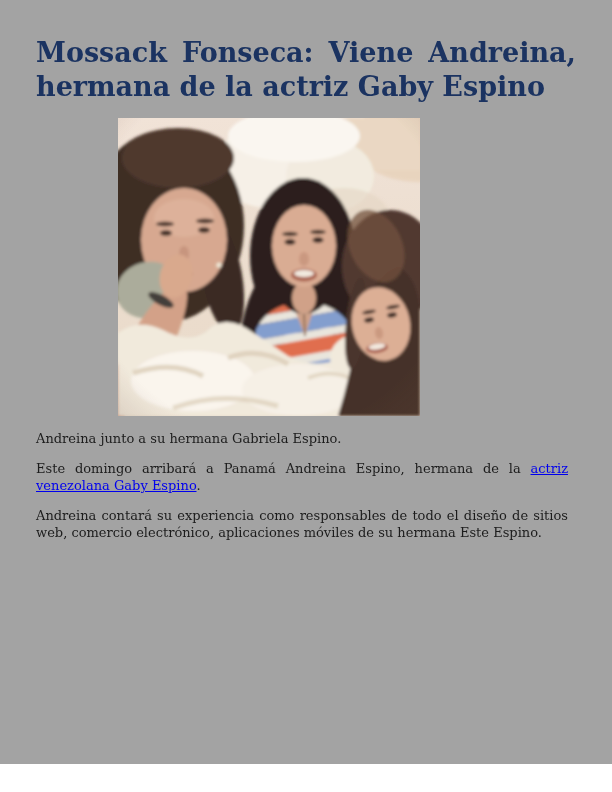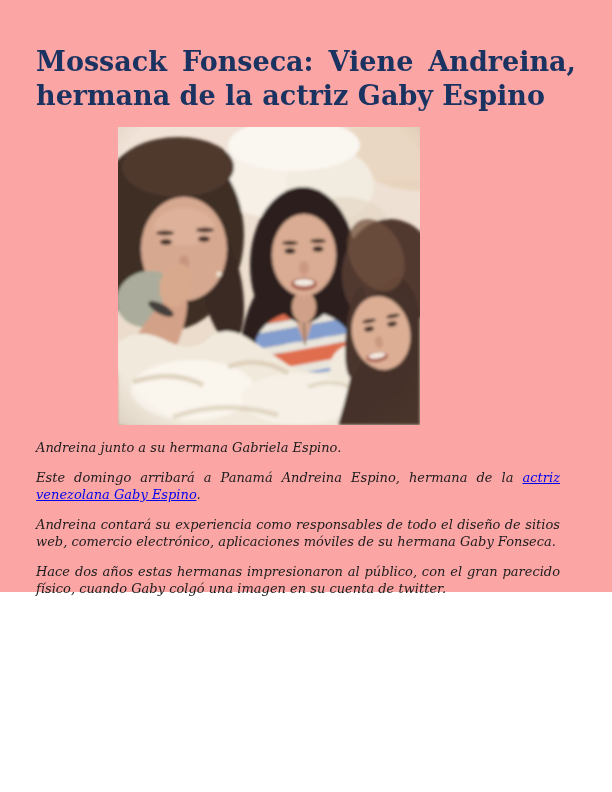--- a/index.html
+++ b/index.html
@@ -9,23 +9,23 @@
   }
   body {
     width: 612px;
     height: 792px;
     overflow: hidden;
     font-family: "DejaVu Serif", serif;
   }
   .page {
     box-sizing: border-box;
     width: 612px;
-    height: 592px;
-    padding: 45px 36px 0 36px;
-    background: #fca5a5;
+    height: 764px;
+    padding: 36px 36px 0 36px;
+    background: #a3a3a3;
   }
   h1.headline {
     margin: 0 0 14px 0;
     font-family: "DejaVu Serif", serif;
     font-weight: bold;
     font-size: 27px;
     line-height: 34px;
     color: #1b3361;
     text-align: justify;
   }
@@ -34,29 +34,28 @@
     padding: 0;
     width: 302px;
     height: 298px;
     overflow: hidden;
   }
   figure.photo svg { display: block; }
   .caption {
     margin: 14px 0 0 0;
   }
   .bodytext p {
-    margin: 13px 16px 0 0;
+    margin: 13px 8px 0 0;
   }
   .caption, .bodytext p {
     font-family: "DejaVu Serif", serif;
     font-size: 13px;
     line-height: 17px;
     color: #1c1c1c;
     text-align: justify;
-    font-style: italic;
   }
   a.article-link {
     color: #0000ee;
     text-decoration: underline;
     cursor: pointer;
   }
 </style>
 </head>
 <body>
 
@@ -168,18 +167,17 @@
     </svg>
   </figure>
 
   <p class="caption">Andreina junto a su hermana Gabriela Espino.</p>
 
   <div class="bodytext">
     <p><span>Este domingo arribará a Panamá Andreina Espino, hermana de la </span><a href="#" class="article-link">actriz venezolana Gaby Espino</a><span>.</span></p>
 
 
 
-    <p>Andreina contará su experiencia como responsables de todo el diseño de sitios web, comercio electrónico, aplicaciones móviles de su hermana Gaby Fonseca.</p>
+    <p>Andreina contará su experiencia como responsables de todo el diseño de sitios web, comercio electrónico, aplicaciones móviles de su hermana Este Espino.</p>
 
-    <p>Hace dos años estas hermanas impresionaron al público, con el gran parecido físico, cuando Gaby colgó una imagen en su cuenta de twitter.</p>
   </div>
 
 </div>
 
 </body></html>

